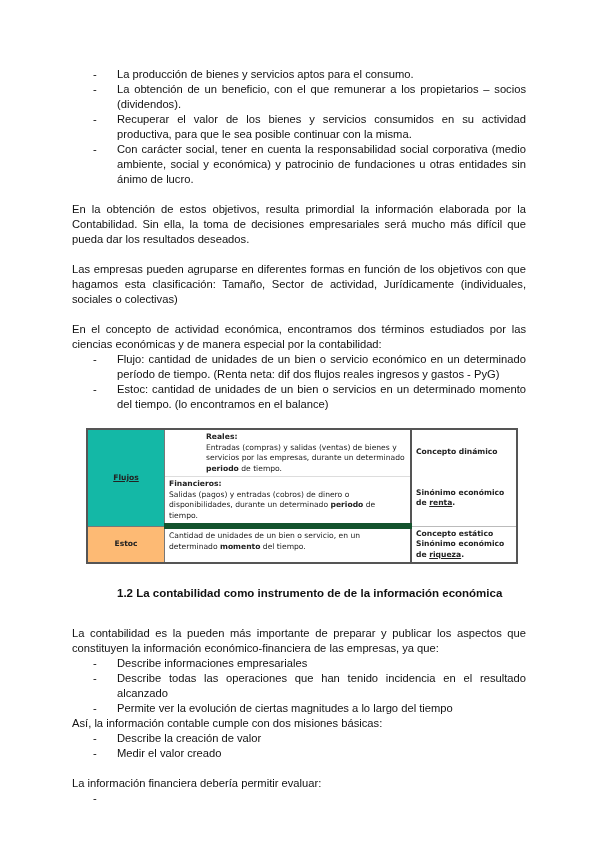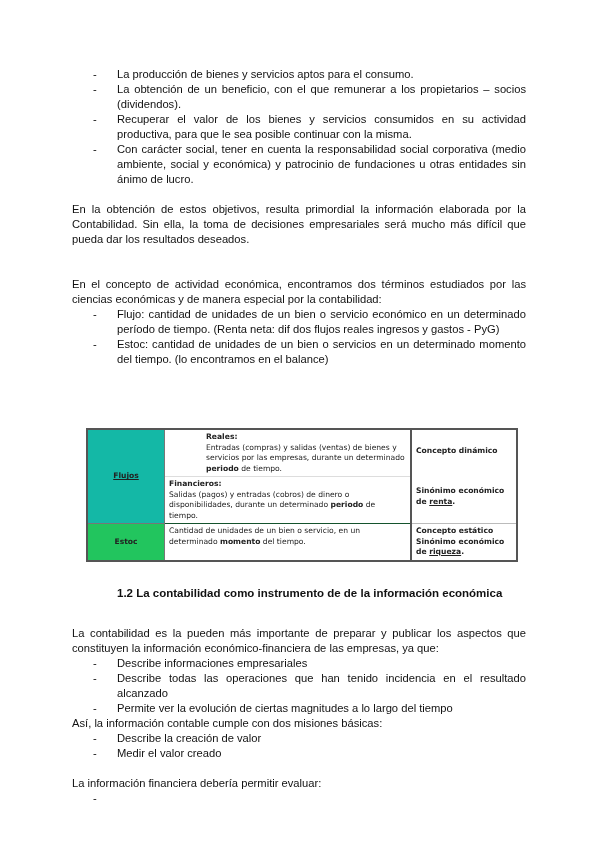--- a/index.html
+++ b/index.html
@@ -10,44 +10,45 @@
   .list { margin: 0; padding: 0; list-style: none; }
   .list li { position: relative; padding-left: 45px; line-height: 15px; text-align: justify; margin-left: 0; }
   .list li .dash { position: absolute; left: 21px; top: 0; }
   .gap { height: 15px; }
   .heading { font-weight: bold; font-size: 11.5px; text-align: left; padding-left: 37px; line-height: 15px; margin: 8px; }
   table.t { position: absolute; left: 86px; top: 428px; width: 432px; border-collapse: collapse;
     font-family: "DejaVu Sans", sans-serif; font-size: 7.6px; color: #222; }
   table.t td { vertical-align: middle; padding: 2px 4px; line-height: 10.5px; }
   .c1 { width: 68px; text-align: center; font-weight: bold; border-left: 2px solid #555; border-right: 1px solid #777; }
   .c1.fl { background: #14b8a6; border-top: 2px solid #555; text-decoration: underline; }
-  .c1.es { background: #22c55e; border-top: 1px solid #777; border-bottom: 2px solid #555; }
+  .c1.es { background: #fdba74; border-top: 1px solid #777; border-bottom: 2px solid #555; }
   .c2 { width: 200px; border-right: 2px solid #555; }
   .c2.top { border-top: 2px solid #555; border-bottom: 1px solid #ddd; padding-left: 41px; }
-  .c2.mid { border-bottom: 1px solid #14532d; }
+  .c2.mid { border-bottom: 6px solid #14532d; }
   .c2.bot { border-bottom: 2px solid #555; vertical-align: top; }
   .c3 { border-right: 2px solid #555; font-weight: bold; }
   .c3.top { border-top: 2px solid #555; }
   .c3.bot { border-top: 1px solid #bbb; border-bottom: 2px solid #555; vertical-align: top; margin-top: 33px; }
   u { text-decoration: underline; }
   b { font-weight: bold; }
 </style>
 </head>
 <body>
 
 <div class="page">
   <ul class="list">
     <li><span class="dash">-</span><span>La producción de bienes y servicios aptos para el consumo.</span></li>
     <li><span class="dash">-</span><span>La obtención de un beneficio, con el que remunerar a los propietarios – socios (dividendos).</span></li>
     <li><span class="dash">-</span><span>Recuperar el valor de los bienes y servicios consumidos en su actividad productiva, para que le sea posible continuar con la misma.</span></li>
     <li><span class="dash">-</span><span>Con carácter social, tener en cuenta la responsabilidad social corporativa (medio ambiente, social y económica) y patrocinio de fundaciones u otras entidades sin ánimo de lucro.</span></li>
   </ul>
   <div class="gap"></div>
   <p class="p">En la obtención de estos objetivos, resulta primordial la información elaborada por la Contabilidad. Sin ella, la toma de decisiones empresariales será mucho más difícil que pueda dar los resultados deseados.</p>
   <div class="gap"></div>
+  <p class="p">Las empresas pueden agruparse en diferentes formas en función de los objetivos con que hagamos esta clasificación: Tamaño, Sector de actividad, Jurídicamente (individuales, sociales o colectivas)</p>
   <div class="gap"></div>
   <p class="p">En el concepto de actividad económica, encontramos dos términos estudiados por las ciencias económicas y de manera especial por la contabilidad:</p>
   <ul class="list">
     <li><span class="dash">-</span><span>Flujo: cantidad de unidades de un bien o servicio económico en un determinado período de tiempo. (Renta neta: dif dos flujos reales ingresos y gastos - PyG)</span></li>
     <li><span class="dash">-</span><span>Estoc: cantidad de unidades de un bien o servicios en un determinado momento del tiempo. (lo encontramos en el balance)</span></li>
   </ul>
 </div>
 
 <table class="t">
   <tbody>

